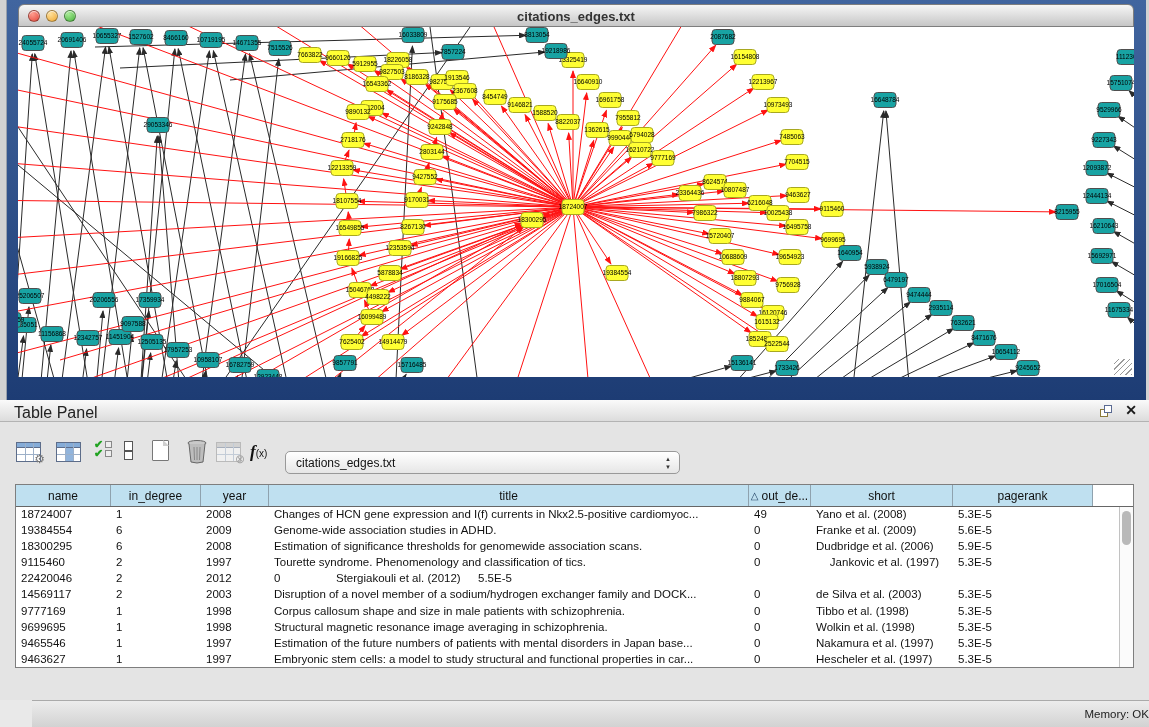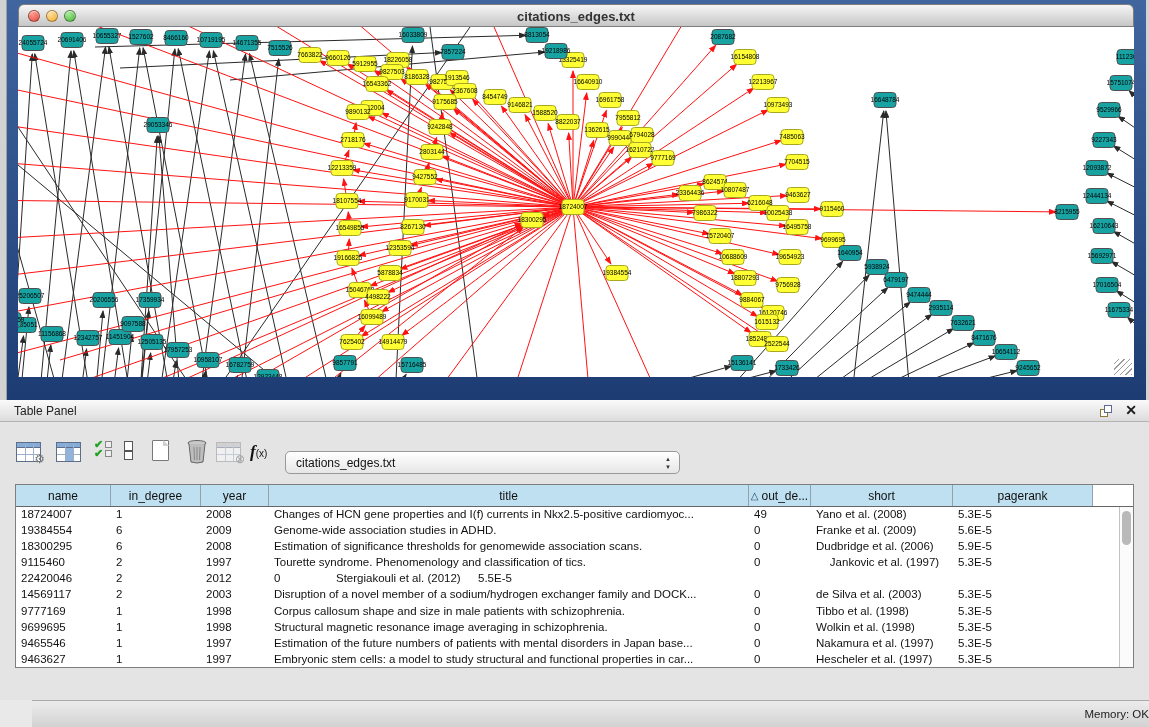--- a/index.html
+++ b/index.html
@@ -20,21 +20,21 @@
   .light { width:12px; height:12px; border-radius:50%; border:1px solid rgba(0,0,0,.35);
            box-shadow:inset 0 1px 1px rgba(255,255,255,.7); }
   .net-svg { position:absolute; left:18px; top:27px; width:1116px; height:350px; background:#ffffff; }
   .grip { position:absolute; left:1114px; top:359px; width:18px; height:16px;
           background:repeating-linear-gradient(135deg,transparent 0 3px,#9a9a9a 3px 4px); }
 
   
   .table-panel { position:absolute; left:0; top:400px; width:1149px; height:300px; background:#e4e4e4; }
   .panel-header { position:absolute; left:0; top:0; width:100%; height:22px;
                   background:linear-gradient(#fafafa,#dcdcdc); border-bottom:1px solid #b3b3b3; }
-  .panel-title { position:absolute; left:14px; top:4px; font-size:12px; color:#222; }
+  .panel-title { position:absolute; left:14px; top:4px; font-size:16px; color:#222; }
   .float-icon { position:absolute; right:36px; top:5px; width:13px; height:13px; }
   .float-icon .sq1 { position:absolute; left:0; top:4px; width:8px; height:8px; border:1.5px solid #8a7a3a; background:#fff; }
   .float-icon .sq2 { position:absolute; left:4px; top:0; width:8px; height:8px; border:1.5px solid #5a6a92; background:#fff; }
   .close-x { position:absolute; right:12px; top:2px; font-size:14px; font-weight:bold; color:#1a1a1a; }
 
   .toolbar { position:absolute; left:0; top:28px; width:100%; height:50px; }
   .tb-icon { position:absolute; top:14px; }
   .grid-ic { width:25px; height:20px; border:1px solid #5d6d8a; background:#fff; position:relative; }
   .grid-ic .hdr { position:absolute; left:0; top:0; right:0; height:5px; background:#85acd8; border-bottom:1px solid #5d6d8a; }
   .grid-ic .v1,.grid-ic .v2 { position:absolute; top:0; bottom:0; width:1px; background:#9db0c8; }
@@ -864,21 +864,21 @@
           <div class="th" style="width: 62px;"><span class="tri">△</span>out_de...</div>
           <div class="th" style="width: 142px;">short</div>
           <div class="th" style="width: 140px;">pagerank</div>
           <div class="th" style="flex: 1 1 0%; border-right: none; background: rgb(255, 255, 255);"></div>
         </div>
       <div class="tbody" id="tbody">
           <div class="trow">
             <div class="td" style="width: 95px;">18724007</div>
             <div class="td" style="width: 90px;">1</div>
             <div class="td" style="width: 68px;">2008</div>
-            <div class="td" style="width: 480px;">Changes of HCN gene properties and I(f) currents in Nkx2.5-positive cardiomyoc...</div>
+            <div class="td" style="width: 480px;">Changes of HCN gene expression and I(f) currents in Nkx2.5-positive cardiomyoc...</div>
             <div class="td" style="width: 62px;">49</div>
             <div class="td" style="width: 142px;">Yano et al. (2008)</div>
             <div class="td" style="width: 140px;">5.3E-5</div>
           </div>
           <div class="trow">
             <div class="td" style="width: 95px;">19384554</div>
             <div class="td" style="width: 90px;">6</div>
             <div class="td" style="width: 68px;">2009</div>
             <div class="td" style="width: 480px;">Genome-wide association studies in ADHD.</div>
             <div class="td" style="width: 62px;">0</div>

